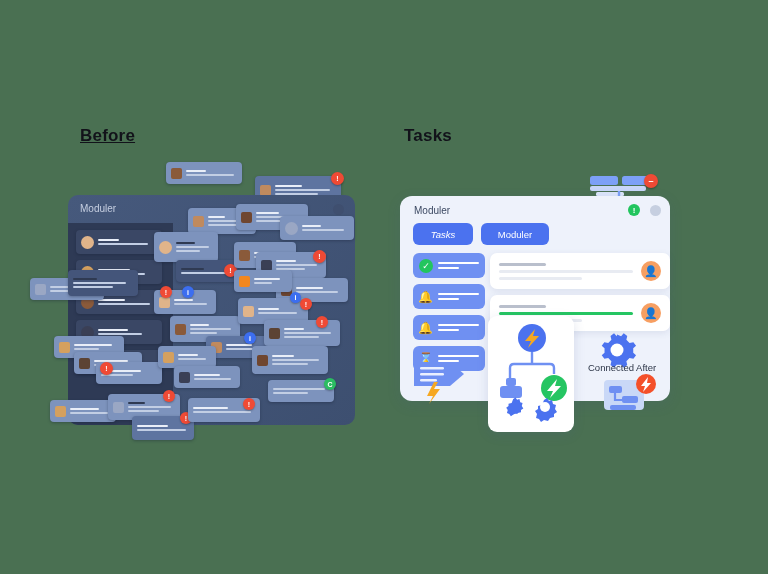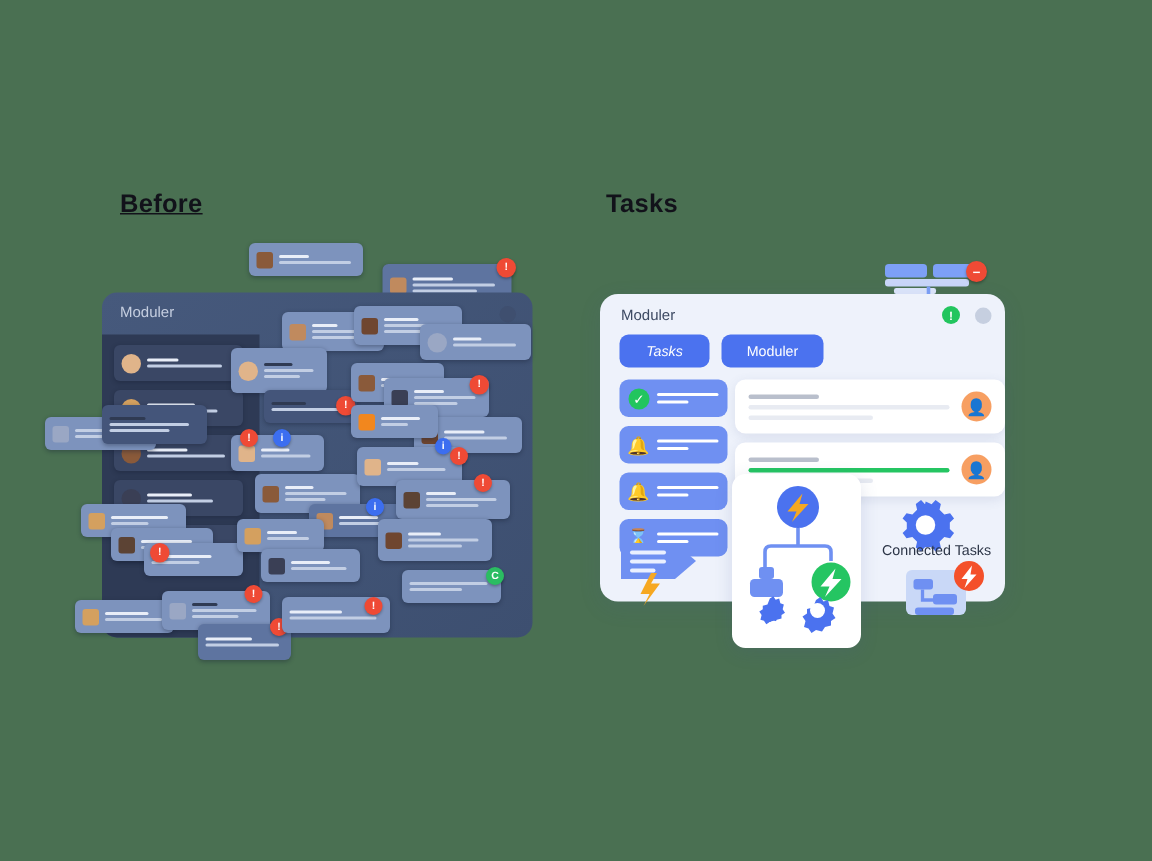--- a/index.html
+++ b/index.html
@@ -564,21 +564,21 @@
       <g fill="#4b72ef" transform="translate(-10,10) scale(0.78)">
         <path d="M40 86 l3 -2 l2 3 l3 -1 l1 4 l3 1 l-1 4 l2 3 l-3 2 l0 3 l-4 1 l-2 3 l-4 -1 l-3 2 l-2 -3 l-3 -1 l1 -4 l-2 -3 l3 -2 l0 -3 l4 -1 z"></path>
       </g>
       <circle cx="24" cy="96" r="4.2" fill="#fff"></circle>
     </svg>
 
     <svg style="position:absolute; left:204px; top:180px;" width="44" height="42" viewBox="0 0 44 42">
       <path d="M22 3 l4.5 2 l3 -3.2 l4 3 l-1 4.4 l3.6 3.6 l4.4 -1 l3 4 l-3.2 3 l0 5 l3.2 3 l-3 4 l-4.4 -1 l-3.6 3.6 l1 4.4 l-4 3 l-3 -3.2 l-5 0 l-3 3.2 l-4 -3 l1 -4.4 l-3.6 -3.6 l-4.4 1 l-3 -4 l3.2 -3 l0 -5 l-3.2 -3 l3 -4 l4.4 1 l3.6 -3.6 l-1 -4.4 l4 -3 l3 3.2 z" fill="#4b72ef" transform="scale(0.88) translate(2,2)"></path>
       <circle cx="21" cy="20" r="6.5" fill="#fff"></circle>
     </svg>
-    <div class="connected-label">Connected Tasks</div>
+    <div class="connected-label">Connected After</div>
 
     <svg style="position:absolute; left:210px; top:224px;" width="58" height="44" viewBox="0 0 58 44">
       <rect x="2" y="6" width="40" height="30" rx="4" fill="#c9d8f7"></rect>
       <rect x="7" y="12" width="13" height="7" rx="2" fill="#6f90f2"></rect>
       <rect x="20" y="22" width="16" height="7" rx="2" fill="#6f90f2"></rect>
       <path d="M13 19 V26 H20" stroke="#6f90f2" stroke-width="2.2" fill="none"></path>
       <rect x="8" y="31" width="26" height="5" rx="2" fill="#6f90f2"></rect>
       <circle cx="44" cy="10" r="10" fill="#f4502a"></circle>
       <path d="M46 3 L39 12 H43 L41 18 L49 9 H45 Z" fill="#fff"></path>
     </svg>

